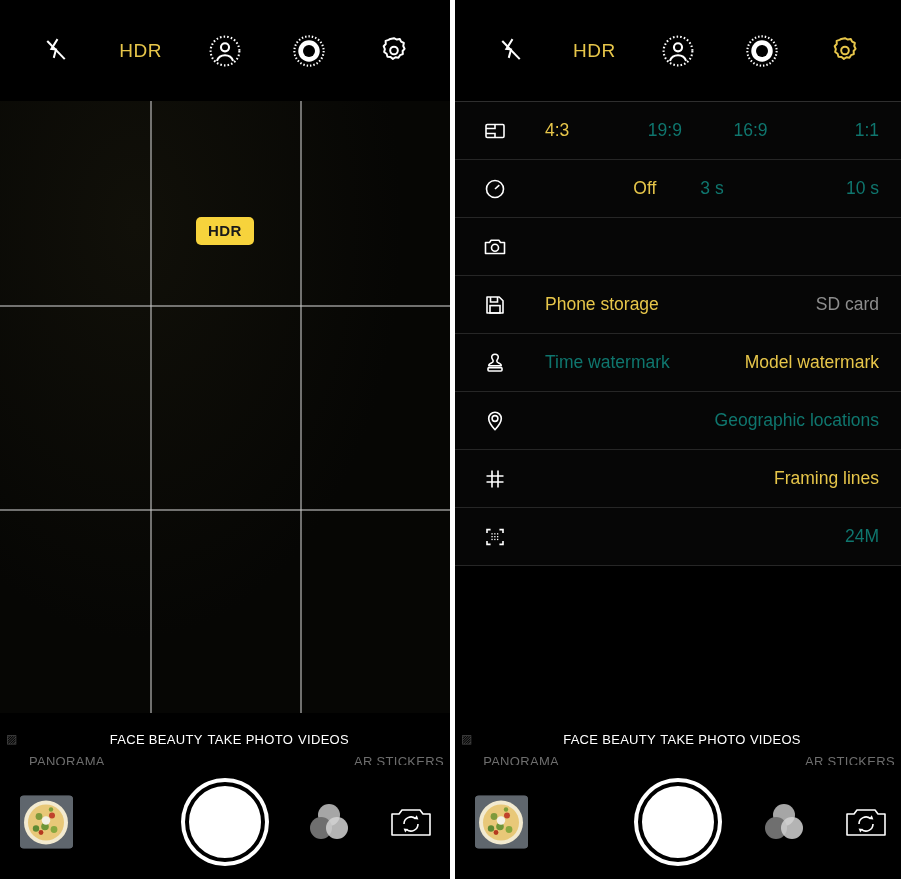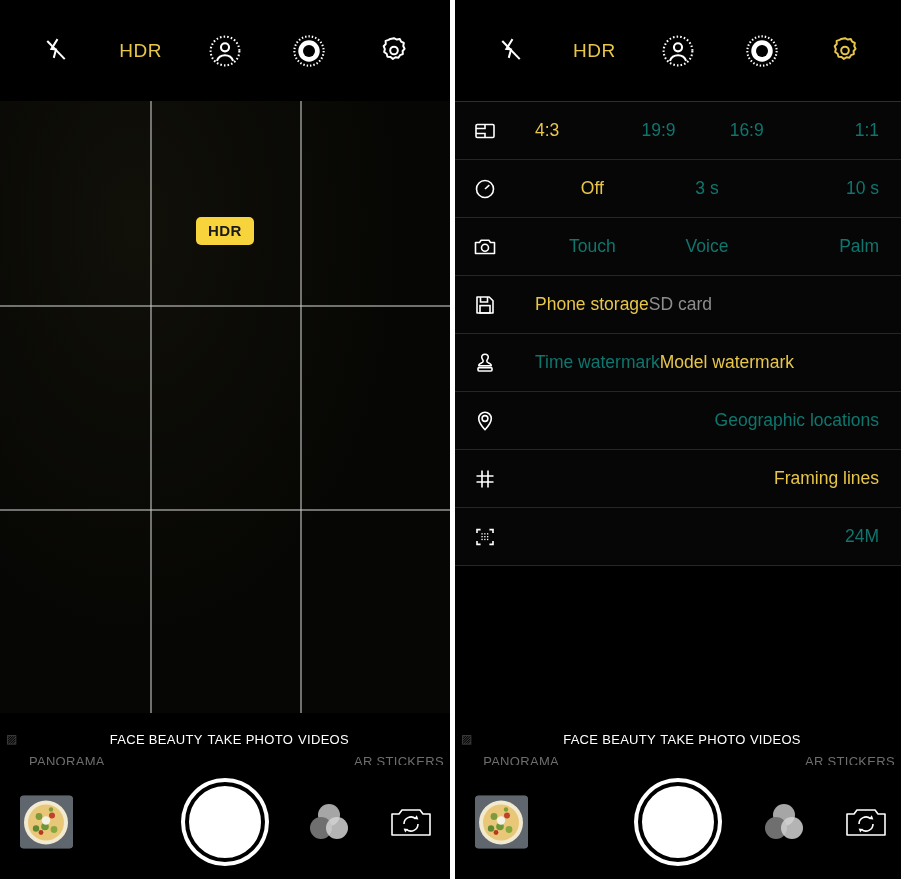--- a/index.html
+++ b/index.html
@@ -90,21 +90,21 @@
     background:#000;
     border-top:1px solid #2e2e2e;
     overflow:hidden;
   }
   .srow {
     height:58px;
     display:flex;
     align-items:center;
     border-bottom:1px solid #262626;
     background:#060606;
-    padding-left:18px;
+    padding-left:28px;
   }
   .srow-icon {
     width:52px;
     flex:0 0 52px;
     display:flex;
     align-items:center;
     justify-content:flex-start;
   }
   .srow-opts {
     flex:1;
@@ -119,24 +119,24 @@
     white-space:nowrap;
   }
   .opt.sel { color:#e7c64a; }
   .opt.dim { color:#8d8d8d; }
   
   .opts-4 .opt { flex:1; text-align:center; }
   .opts-4 .opt:first-child { text-align:left; padding-left:10px; flex:0.9; }
   .opts-4 .opt:last-child  { text-align:right; }
   
   .opts-3 .opt { flex:1; text-align:center; }
-  .opts-3 .opt:first-child { text-align:center; padding-left:10px; }
+  .opts-3 .opt:first-child { text-align:right; padding-left:10px; }
   .opts-3 .opt:last-child  { text-align:right; }
   
-  .opts-2 { }
+  .opts-2 { justify-content:space-between; }
   .opts-2 .opt:first-child { padding-left:10px; }
   
   .opts-1 { justify-content:flex-end; }
   .settings-filler { background:#000; }
 
   
   .modebar {
     height:52px;
     display:flex;
     align-items:center;
@@ -357,25 +357,20 @@
         </div>
       </div>
 
       <div class="srow">
         <div class="srow-icon">
           <svg width="24" height="24" viewBox="0 0 24 24">
             <path class="ic-w" d="M2.5 7.5h4l1.6-2.2h7.8L17.5 7.5h4v11h-19z" stroke-linejoin="round"></path>
             <circle class="ic-w" cx="12" cy="12.8" r="3.5"></circle>
           </svg>
         </div>
-        <div class="srow-opts opts-3">
-          <span class="opt">Touch</span>
-          <span class="opt">Voice</span>
-          <span class="opt">Palm</span>
-        </div>
       </div>
 
       <div class="srow">
         <div class="srow-icon">
           <svg width="24" height="24" viewBox="0 0 24 24">
             <path class="ic-w" d="M4 4h12.2L20 7.8V20H4z" stroke-linejoin="round"></path>
             <path class="ic-w" d="M7.5 4v5h7V4"></path>
             <rect class="ic-w" x="7" y="12.6" width="10" height="7.4"></rect>
           </svg>
         </div>

